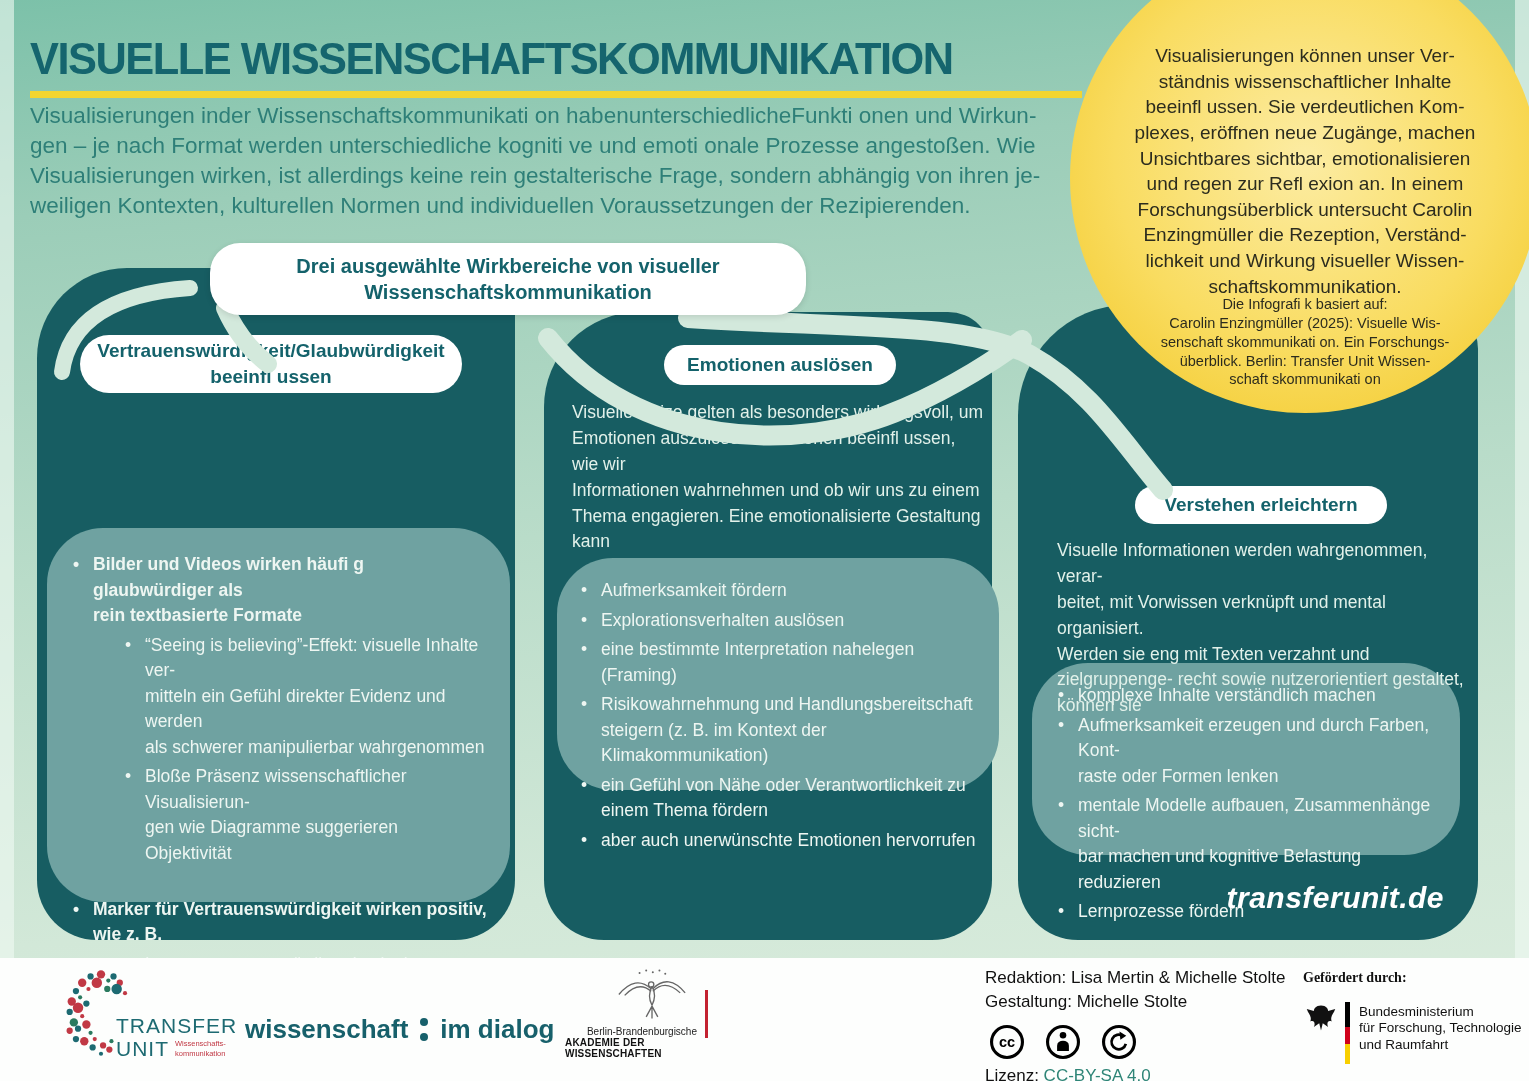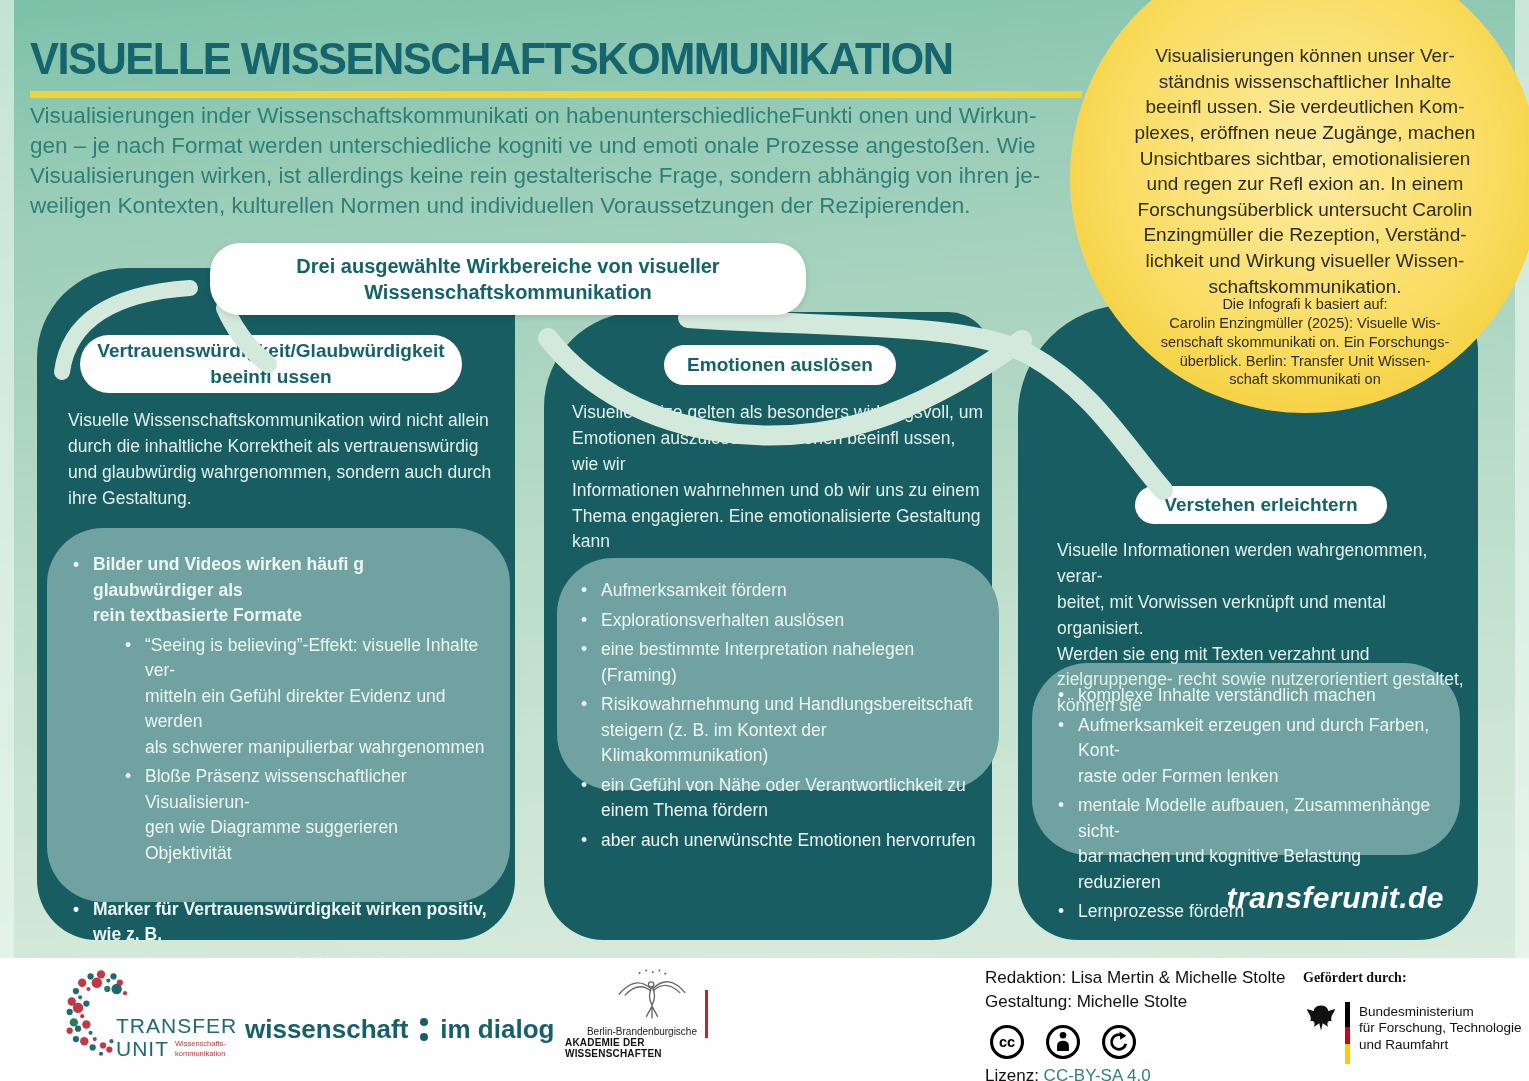--- a/index.html
+++ b/index.html
@@ -152,24 +152,20 @@
 überblick. Berlin: Transfer Unit Wissen-
 schaft skommunikati on</div>
 </div>
 
 <div class="pill pill-overview">Drei ausgewählte Wirkbereiche von visueller
 Wissenschaftskommunikation</div>
 
 <div class="panel panel-trust">
   <div class="pill pill-inner pill-trust">Vertrauenswürdigkeit/Glaubwürdigkeit
 beeinfl ussen</div>
-  <div class="ptext intro-text">Visuelle Wissenschaftskommunikation wird nicht allein
-durch die inhaltliche Korrektheit als vertrauenswürdig
-und glaubwürdig wahrgenommen, sondern auch durch
-ihre Gestaltung.</div>
   <div class="innerbox">
     <div class="bullet l1">
       <span class="dot"></span>
       <span class="btxt">Bilder und Videos wirken häufi g glaubwürdiger als
 rein textbasierte Formate</span>
     </div>
     <div class="bullet l2">
       <span class="dot"></span>
       <span class="btxt">“Seeing is believing”-Effekt: visuelle Inhalte ver-
 mitteln ein Gefühl direkter Evidenz und werden

